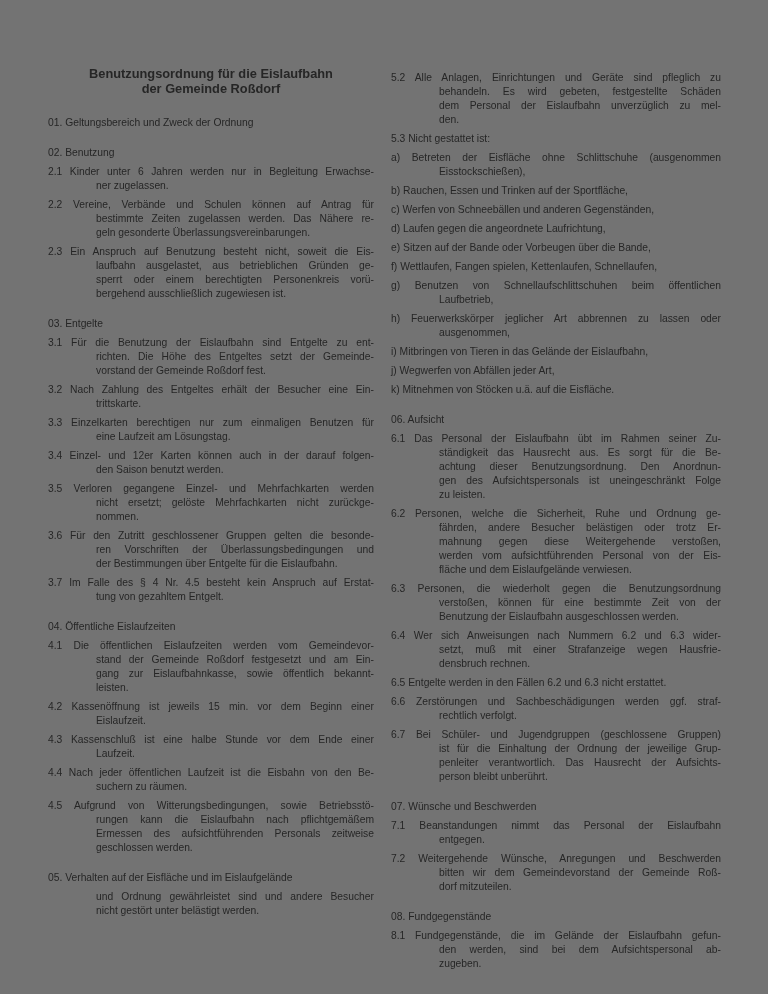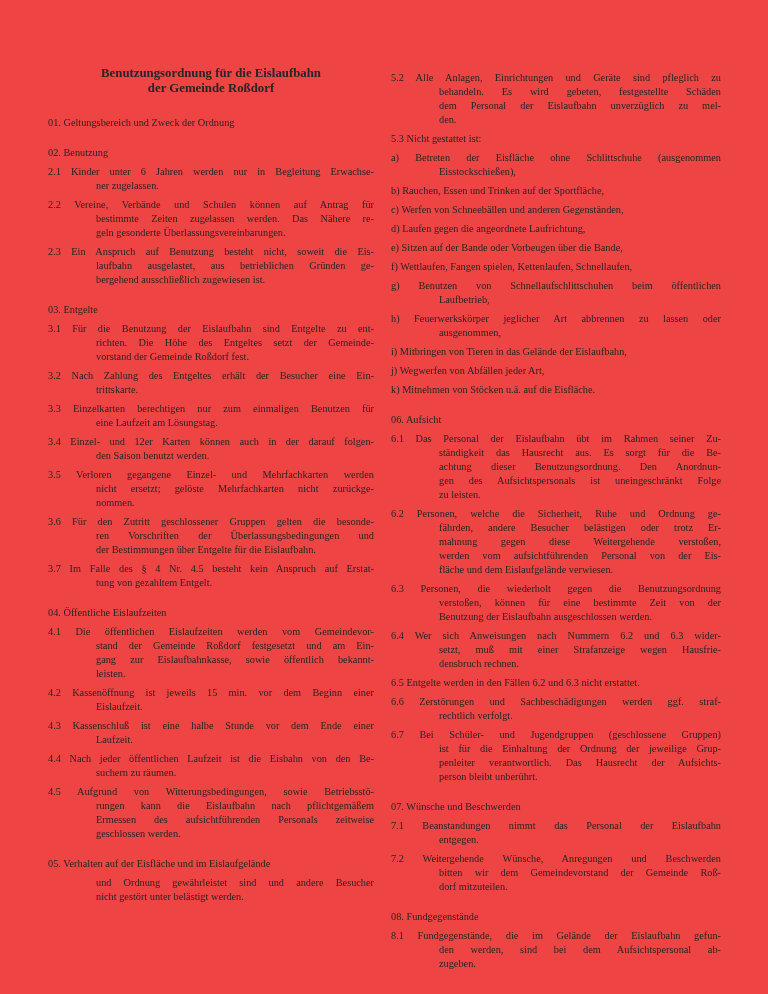--- a/index.html
+++ b/index.html
@@ -4,23 +4,23 @@
 <style>
   html, body {
     margin: 0;
     padding: 0;
     background: #ffffff;
   }
   .page {
     position: relative;
     width: 768px;
     height: 994px;
-    background: #ef4444;
+    background: #737373;
     overflow: hidden;
-    font-family: Liberation Serif, serif;
+    font-family: Liberation Sans, sans-serif;
     color: #262626;
   }
   .col {
     position: absolute;
     top: 66px;
   }
   .col-left  { left: 48px;  width: 326px; }
   .col-right { left: 391px; width: 330px; }
 
   .block { margin: 0 0 5px 0; }
@@ -72,20 +72,21 @@
         <div class="pline cont">ner zugelassen.</div>
       </div>
       <div class="block para">
         <div class="pline just">2.2 Vereine, Verbände und Schulen können auf Antrag für</div>
         <div class="pline cont just">bestimmte Zeiten zugelassen werden. Das Nähere re-</div>
         <div class="pline cont">geln gesonderte Überlassungsvereinbarungen.</div>
       </div>
       <div class="block para">
         <div class="pline just">2.3 Ein Anspruch auf Benutzung besteht nicht, soweit die Eis-</div>
         <div class="pline cont just">laufbahn ausgelastet, aus betrieblichen Gründen ge-</div>
+        <div class="pline cont just">sperrt oder einem berechtigten Personenkreis vorü-</div>
         <div class="pline cont">bergehend ausschließlich zugewiesen ist.</div>
       </div>
       <div class="block heading">
         <div class="pline">03. Entgelte</div>
       </div>
       <div class="block para">
         <div class="pline just">3.1 Für die Benutzung der Eislaufbahn sind Entgelte zu ent-</div>
         <div class="pline cont just">richten. Die Höhe des Entgeltes setzt der Gemeinde-</div>
         <div class="pline cont">vorstand der Gemeinde Roßdorf fest.</div>
       </div>

